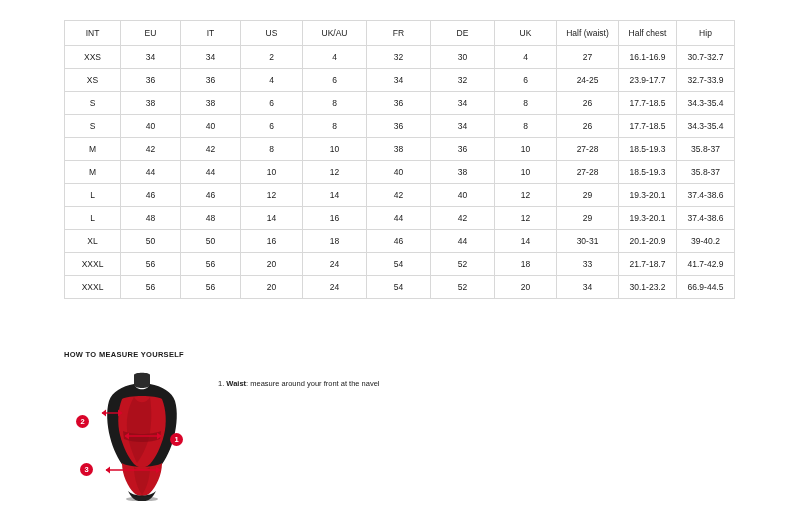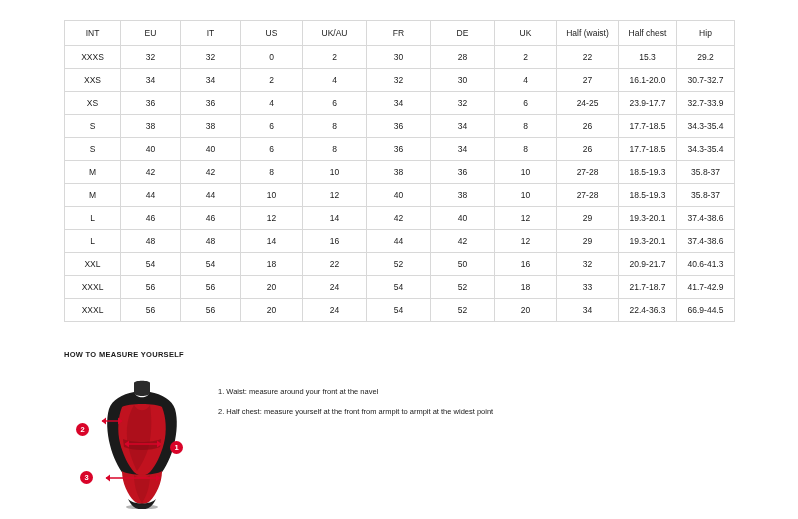--- a/index.html
+++ b/index.html
@@ -65,21 +65,21 @@
     position: absolute;
     left: 64px;
     top: 350px;
     width: 670px;
   }
   .measure-title {
     font-size: 7.5px;
     font-weight: bold;
     letter-spacing: 0.3px;
     color: #1a1a1a;
-    margin-bottom: 20px;
+    margin-bottom: 12px;
   }
   .measure-body {
     position: relative;
     display: flex;
     align-items: flex-start;
   }
   .figure-wrap {
     position: relative;
     width: 120px;
     height: 130px;
@@ -91,21 +91,21 @@
     padding-top: 8px;
     flex: 1 1 auto;
   }
   .instructions p {
     margin: 0 0 11px 0;
     font-size: 7.5px;
     line-height: 1.2;
     color: #1a1a1a;
   }
   .instructions p b {
-    font-weight: normal;
+    font-weight: bold;
   }
 
   
   .marker {
     position: absolute;
     width: 13px;
     height: 13px;
     border-radius: 50%;
     background: #d90429;
     color: #ffffff;
@@ -150,43 +150,30 @@
           <th>FR</th>
           <th>DE</th>
           <th>UK</th>
           <th>Half (waist)</th>
           <th>Half chest</th>
           <th>Hip</th>
         </tr>
       </thead>
       <tbody>
         <tr>
-          <td>XXXS</td>
-          <td>32</td>
-          <td>32</td>
-          <td>0</td>
-          <td>2</td>
-          <td>30</td>
-          <td>28</td>
-          <td>2</td>
-          <td>22</td>
-          <td>15.3</td>
-          <td>29.2</td>
-        </tr>
-        <tr>
           <td>XXS</td>
           <td>34</td>
           <td>34</td>
           <td>2</td>
           <td>4</td>
           <td>32</td>
           <td>30</td>
           <td>4</td>
           <td>27</td>
-          <td>16.1-20.0</td>
+          <td>16.1-16.9</td>
           <td>30.7-32.7</td>
         </tr>
         <tr>
           <td>XS</td>
           <td>36</td>
           <td>36</td>
           <td>4</td>
           <td>6</td>
           <td>34</td>
           <td>32</td>
@@ -267,31 +254,31 @@
           <td>14</td>
           <td>16</td>
           <td>44</td>
           <td>42</td>
           <td>12</td>
           <td>29</td>
           <td>19.3-20.1</td>
           <td>37.4-38.6</td>
         </tr>
         <tr>
-          <td>XXL</td>
-          <td>54</td>
-          <td>54</td>
-          <td>18</td>
-          <td>22</td>
-          <td>52</td>
+          <td>XL</td>
+          <td>50</td>
           <td>50</td>
           <td>16</td>
-          <td>32</td>
-          <td>20.9-21.7</td>
-          <td>40.6-41.3</td>
+          <td>18</td>
+          <td>46</td>
+          <td>44</td>
+          <td>14</td>
+          <td>30-31</td>
+          <td>20.1-20.9</td>
+          <td>39-40.2</td>
         </tr>
         <tr>
           <td>XXXL</td>
           <td>56</td>
           <td>56</td>
           <td>20</td>
           <td>24</td>
           <td>54</td>
           <td>52</td>
           <td>18</td>
@@ -302,21 +289,21 @@
         <tr>
           <td>XXXL</td>
           <td>56</td>
           <td>56</td>
           <td>20</td>
           <td>24</td>
           <td>54</td>
           <td>52</td>
           <td>20</td>
           <td>34</td>
-          <td>22.4-36.3</td>
+          <td>30.1-23.2</td>
           <td>66.9-44.5</td>
         </tr>
       </tbody>
     </table>
   </div>
 
   <div class="measure-section">
     <div class="measure-title">HOW TO MEASURE YOURSELF</div>
 
     <div class="measure-body">
@@ -372,22 +359,18 @@
         <div class="marker m1">1</div>
         <div class="marker m2">2</div>
         <div class="marker m3">3</div>
       </div>
 
       <div class="instructions">
         <p>
           <span>1.</span>
           <b>Waist</b><span>: measure around your front at the navel</span>
         </p>
-        <p>
-          <span>2.</span>
-          <b>Half chest</b><span>: measure yourself at the front from armpit to armpit at the widest point</span>
-        </p>
       </div>
 
     </div>
   </div>
 
 </div>
 
 </body></html>

